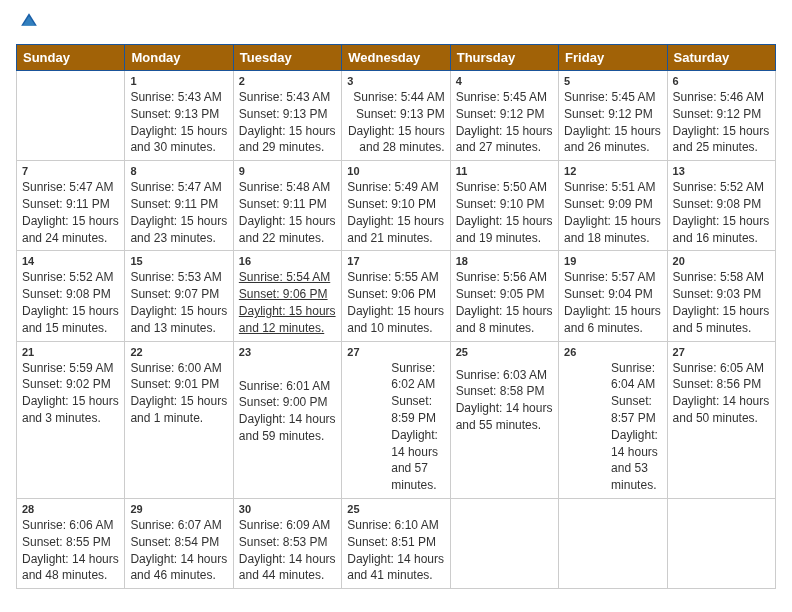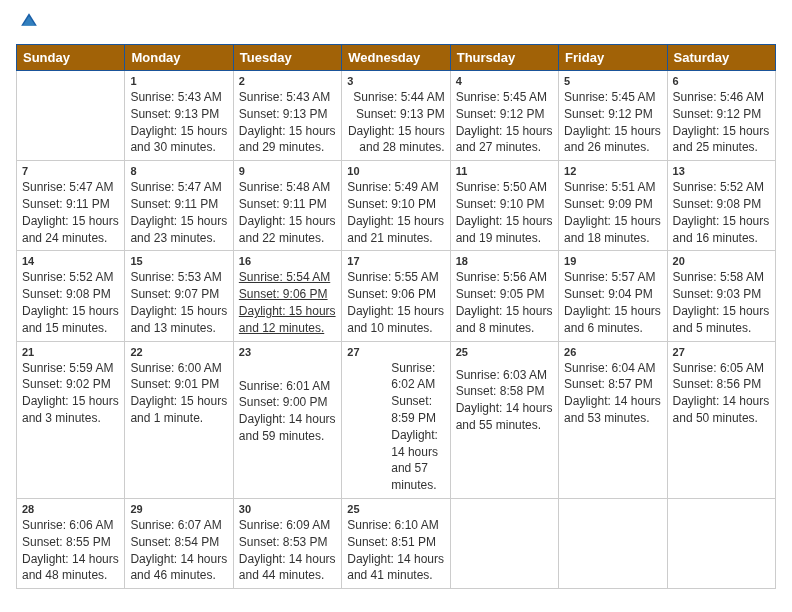--- a/index.html
+++ b/index.html
@@ -306,21 +306,21 @@
           </td>
           <td>
             <span class="day-number">25</span>
             <div class="day-info" style="white-space: pre-line; margin-top: 9px;">Sunrise: 6:03 AM
 Sunset: 8:58 PM
 Daylight: 14 hours
 and 55 minutes.</div>
           </td>
           <td>
             <span class="day-number">26</span>
-            <div class="day-info" style="white-space: pre-line;">Sunrise: 6:04 AM
+            <div class="day-info" style="white-space: pre-line; margin-left: 47px;">Sunrise: 6:04 AM
 Sunset: 8:57 PM
 Daylight: 14 hours
 and 53 minutes.</div>
           </td>
           <td>
             <span class="day-number">27</span>
             <div class="day-info" style="white-space: pre-line;">Sunrise: 6:05 AM
 Sunset: 8:56 PM
 Daylight: 14 hours
 and 50 minutes.</div>

